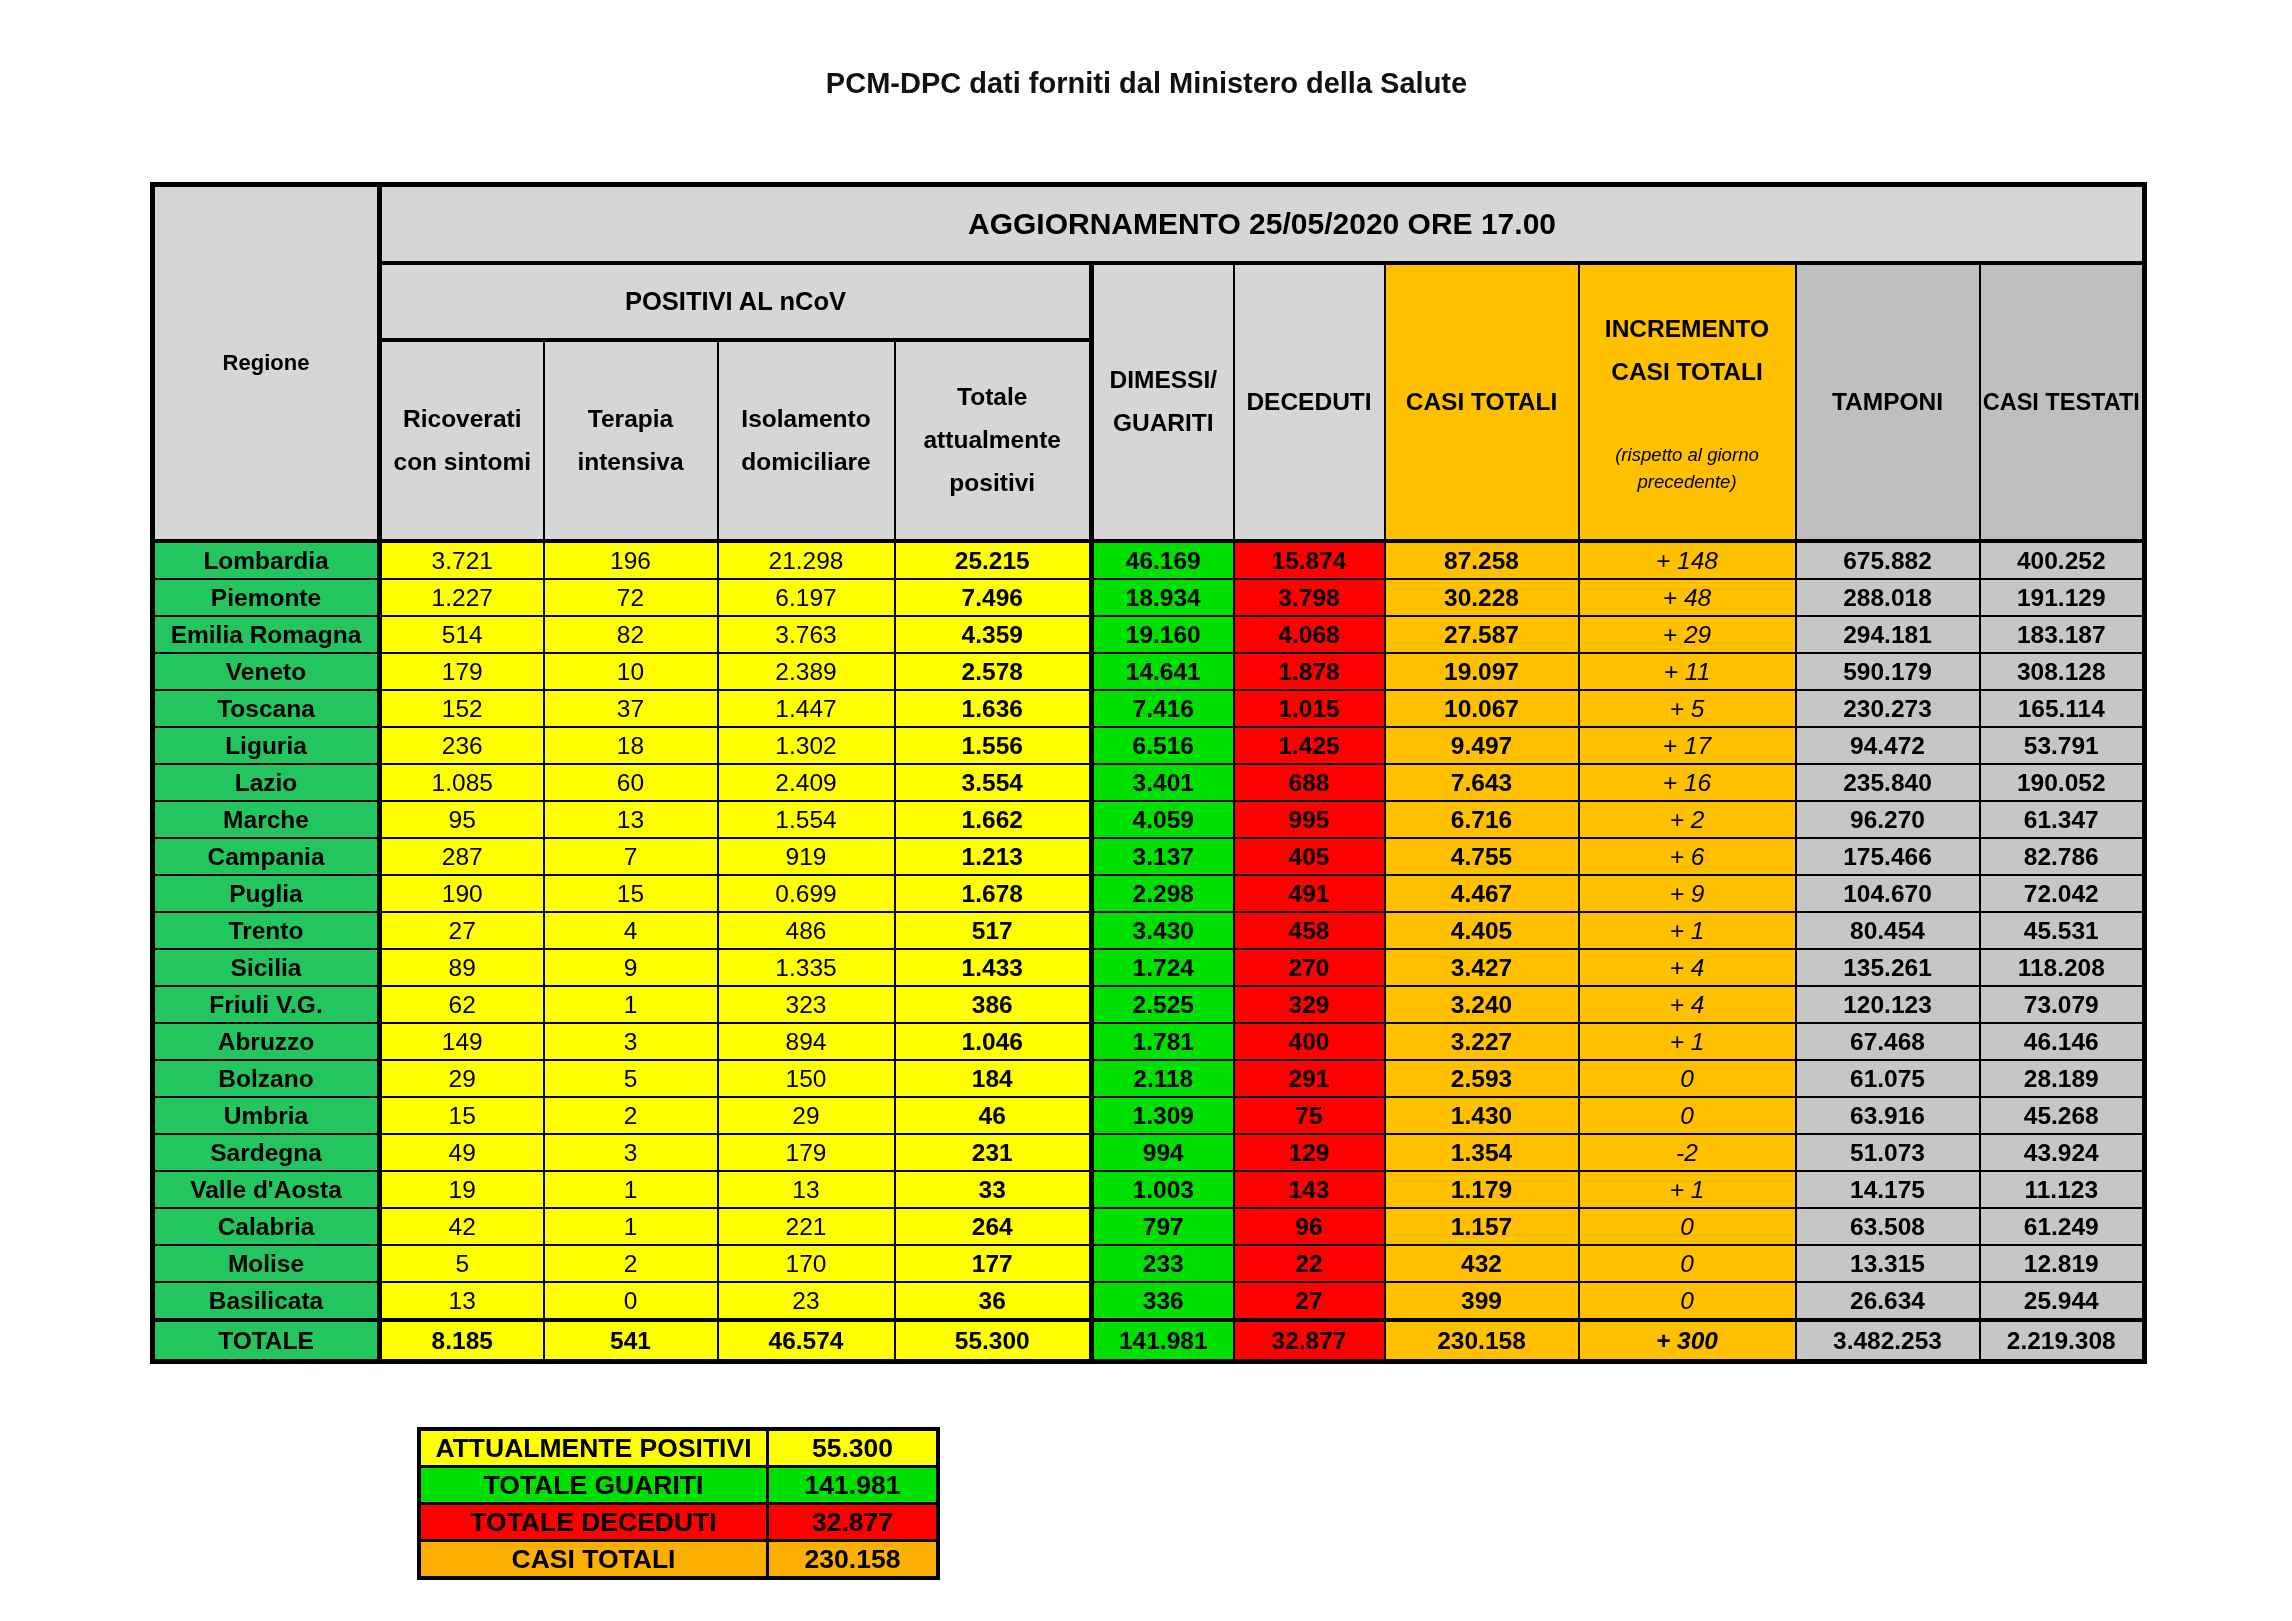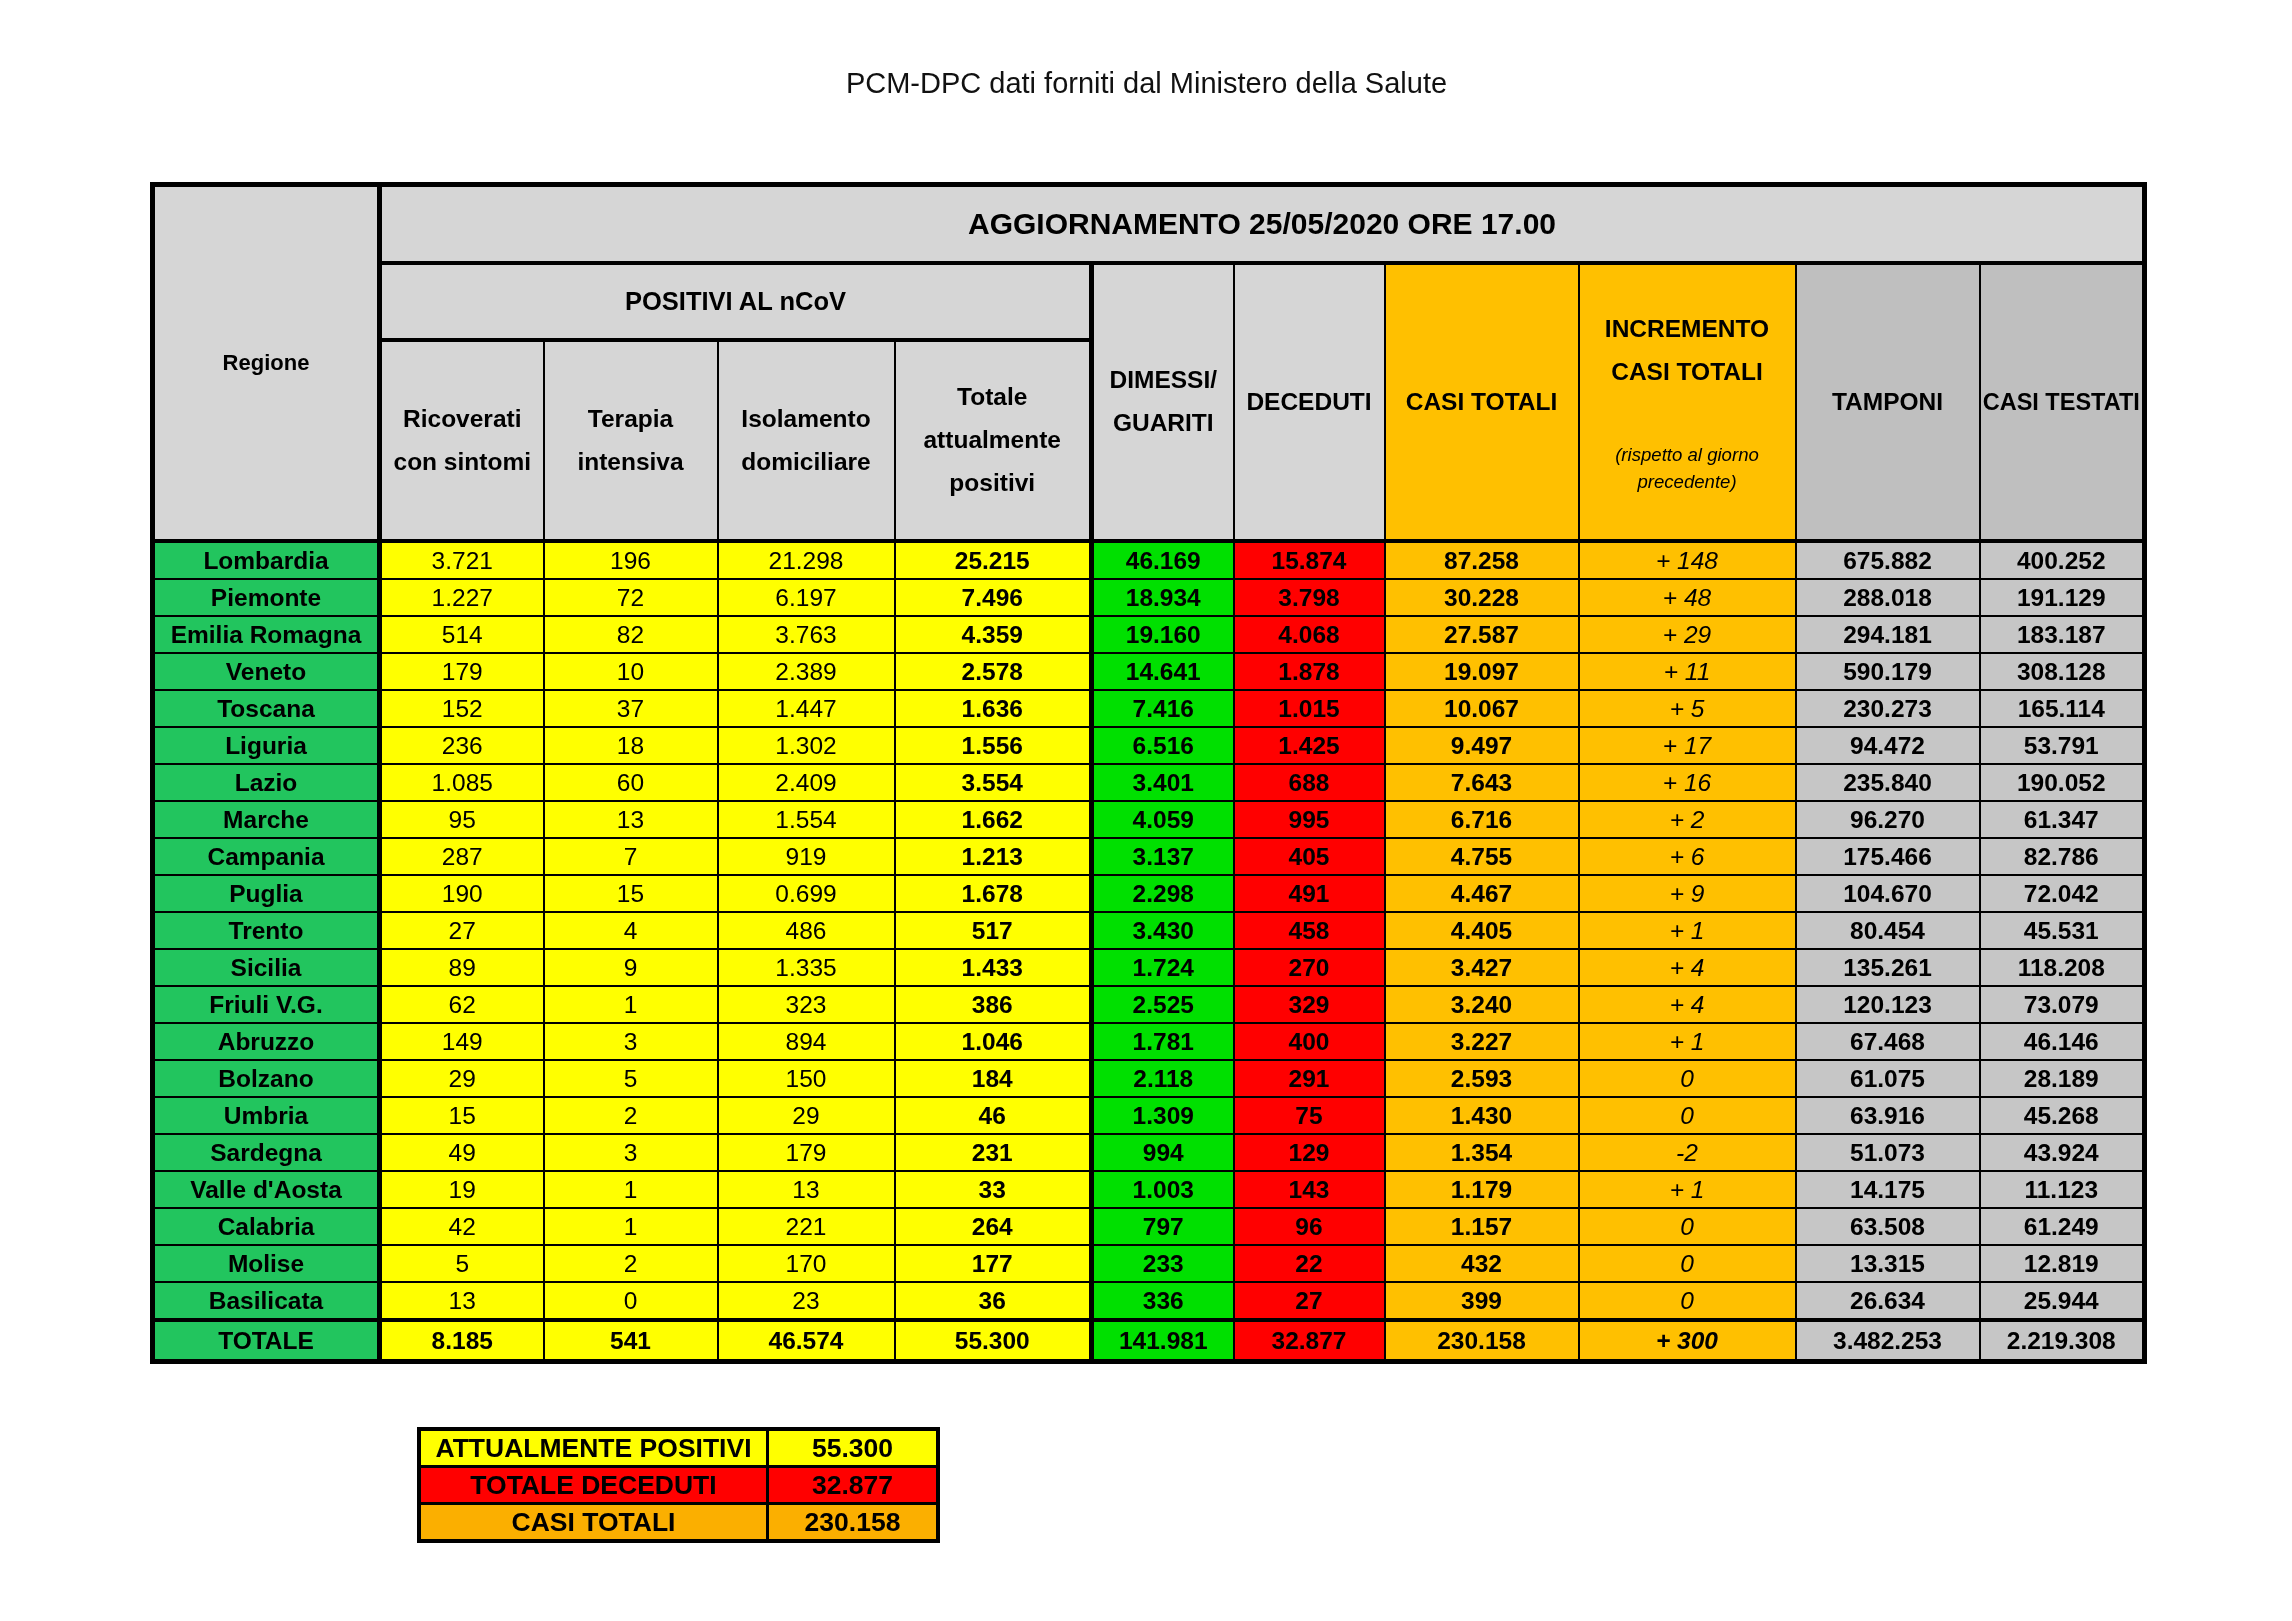--- a/index.html
+++ b/index.html
@@ -1,19 +1,19 @@
 <!DOCTYPE html>
 <html><head>
 <meta charset="utf-8">
 <style>
   html,body{margin:0;padding:0;background:#fff;}
   .page{position:relative;width:2293px;height:1621px;background:#ffffff;overflow:hidden;
         font-family:"Liberation Sans",sans-serif;color:#000;}
   .doc-title{position:absolute;top:67px;left:0;width:100%;text-align:center;
-             font-size:29px;font-weight:400;color:#111;letter-spacing:0px;}
+             font-size:29px;font-weight:700;color:#111;letter-spacing:0px;}
 
   
   .main-wrap{position:absolute;left:150px;top:182px;}
   table.main{border-collapse:collapse;table-layout:fixed;border:5.9px solid #000;}
   table.main th,table.main td{border:2.9px solid #000;text-align:center;vertical-align:middle;
       padding:0 2px;overflow:hidden;}
   .bb-thick{border-bottom-width:4.9px !important;}
   .bl-thick{border-left-width:5.9px !important;}
   .bt-thick{border-top-width:4.9px !important;}
 
@@ -394,20 +394,24 @@
   </div>
 
   <div class="summary-wrap">
     <table class="summary">
       <tbody>
           <tr>
             <td class="sum-label" style="background: rgb(255, 255, 0);">ATTUALMENTE POSITIVI</td>
             <td class="sum-value" style="background: rgb(255, 255, 0);">55.300</td>
           </tr>
           <tr>
+            <td class="sum-label" style="background: rgb(0, 224, 0);">TOTALE GUARITI</td>
+            <td class="sum-value" style="background: rgb(0, 224, 0);">141.981</td>
+          </tr>
+          <tr>
             <td class="sum-label" style="background: rgb(255, 0, 0);">TOTALE DECEDUTI</td>
             <td class="sum-value" style="background: rgb(255, 0, 0);">32.877</td>
           </tr>
           <tr>
             <td class="sum-label" style="background: rgb(251, 175, 0);">CASI TOTALI</td>
             <td class="sum-value" style="background: rgb(251, 175, 0);">230.158</td>
           </tr>
         </tbody>
     </table>
   </div>

